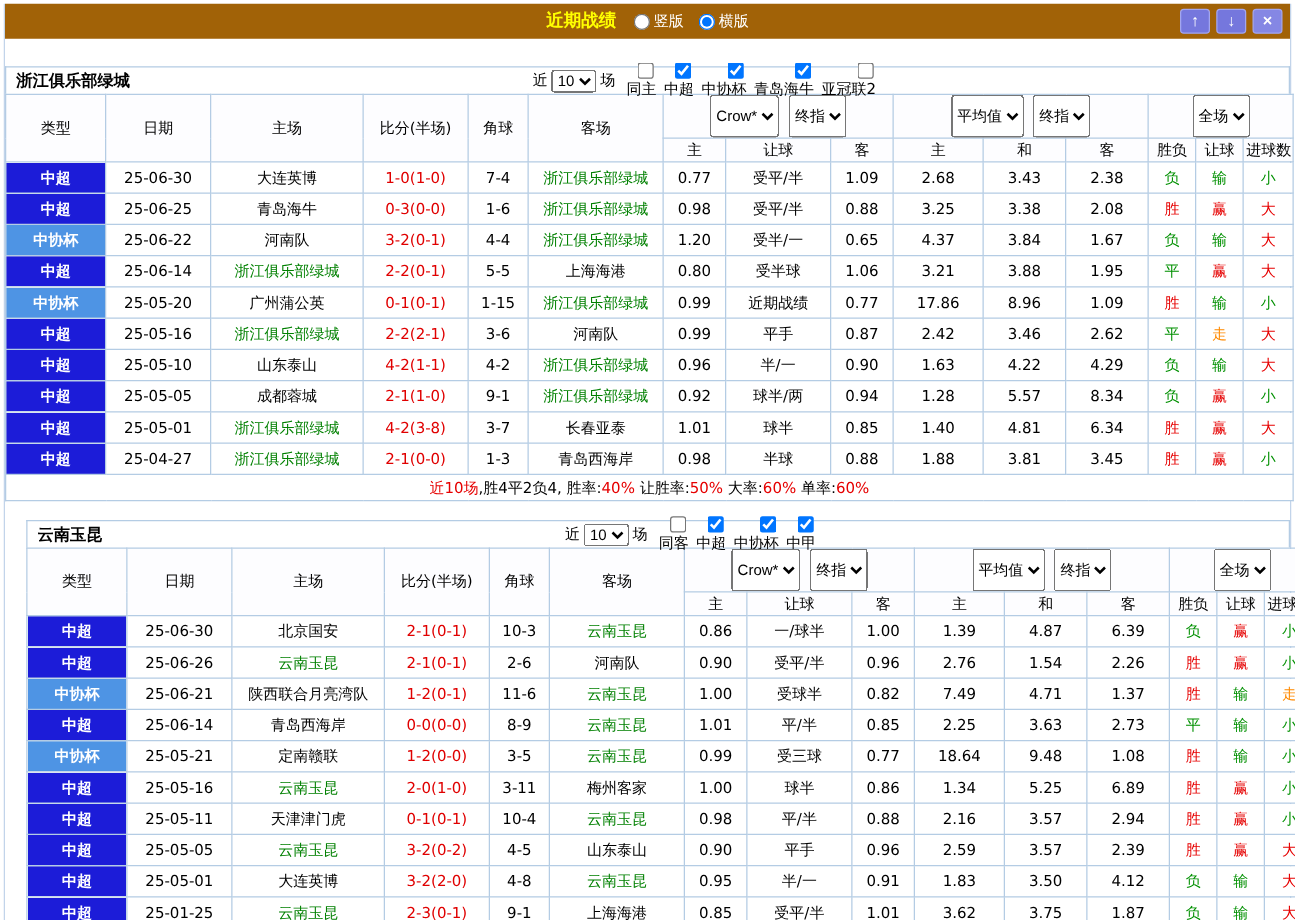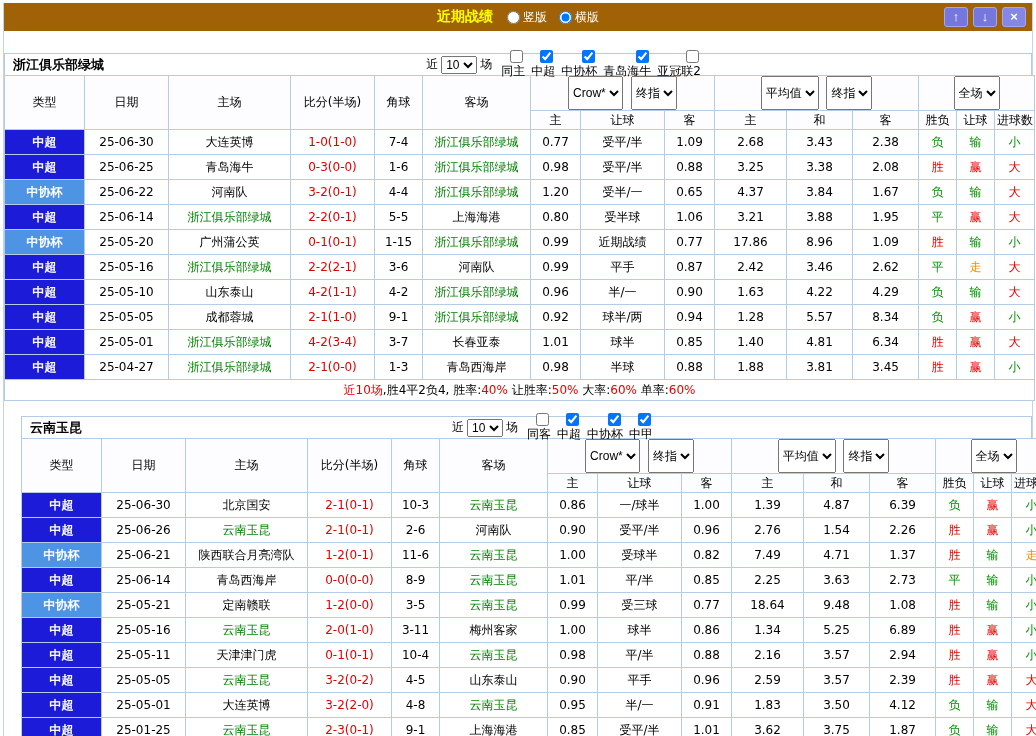--- a/index.html
+++ b/index.html
@@ -311,21 +311,21 @@
             <td>5.57</td>
             <td>8.34</td>
             <td class="c-green">负</td>
             <td class="c-red">赢</td>
             <td class="c-green">小</td>
           </tr>
           <tr>
             <td class="lg lg-csl">中超</td>
             <td>25-05-01</td>
             <td class="focus">浙江俱乐部绿城</td>
-            <td class="score">4-2(3-4)</td>
+            <td class="score">4-2(3-8)</td>
             <td>3-7</td>
             <td>长春亚泰</td>
             <td>1.01</td>
             <td>球半</td>
             <td>0.85</td>
             <td>1.40</td>
             <td>4.81</td>
             <td>6.34</td>
             <td class="c-red">胜</td>
             <td class="c-red">赢</td>

